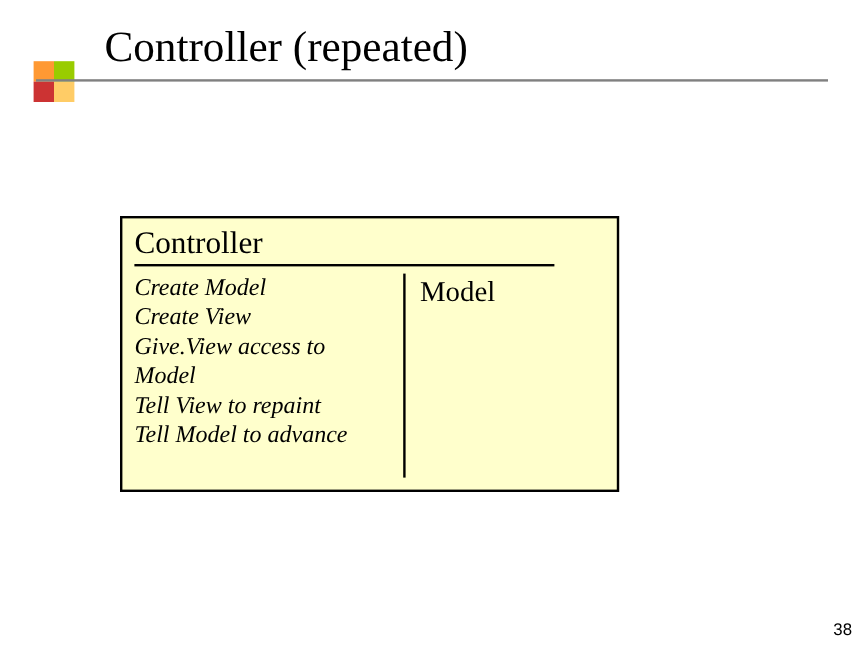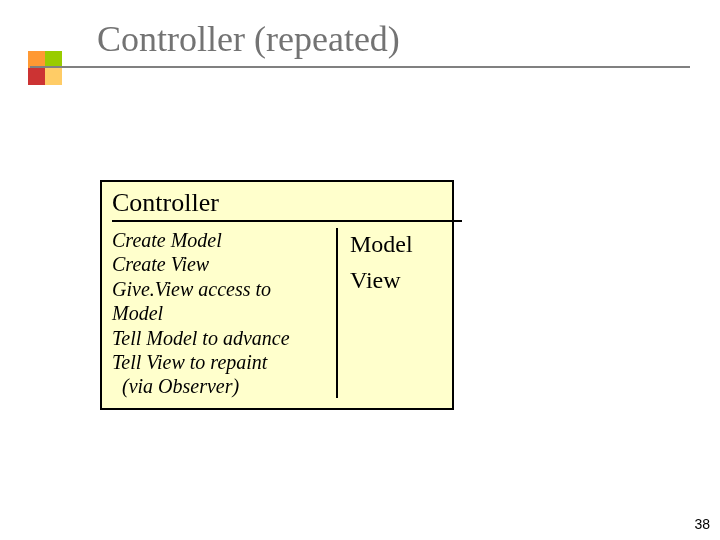--- a/index.html
+++ b/index.html
@@ -12,24 +12,24 @@
       overflow: hidden;
     }
     .title-area {
       position: absolute;
       top: 18px;
       left: 0;
       width: 720px;
     }
     .title-text {
       position: absolute;
-      left: 97px;
+      left: 87px;
       top: 0;
       font-size: 36px;
-      color: #737373;
+      color: #000000;
     }
     .title-underline {
       position: absolute;
       top: 48px;
       left: 30px;
       width: 660px;
       height: 2px;
       background: #808080;
     }
     .bullet-squares {
@@ -43,21 +43,21 @@
       height: 17px;
     }
     .sq-orange { background: #ff9933; left: 0; top: 0; }
     .sq-green { background: #99cc00; left: 17px; top: 0; }
     .sq-red { background: #cc3333; left: 0; top: 17px; }
     .sq-yellow { background: #ffcc66; left: 17px; top: 17px; }
     .box {
       position: absolute;
       left: 100px;
       top: 180px;
-      width: 354px;
+      width: 416px;
       height: 230px;
       background: #ffffcc;
       border: 2px solid #000;
     }
     .box-title {
       position: absolute;
       left: 10px;
       top: 6px;
       font-size: 26px;
       color: #000;
@@ -122,26 +122,24 @@
 
 <div class="box">
   <div class="box-title">Controller</div>
   <div class="box-title-underline"></div>
 
   <div class="left-list">
     <div>Create Model</div>
     <div>Create View</div>
     <div>Give.View access to</div>
     <div>Model</div>
+    <div>Tell View to repaint</div>
     <div>Tell Model to advance</div>
-    <div>Tell View to repaint</div>
-    <div>&nbsp;&nbsp;(via Observer)</div>
   </div>
 
   <div class="vert-divider"></div>
 
   <div class="right-col">
     <div>Model</div>
-    <div>View</div>
   </div>
 </div>
 
 <div class="page-number">38</div>
 
 </body></html>

